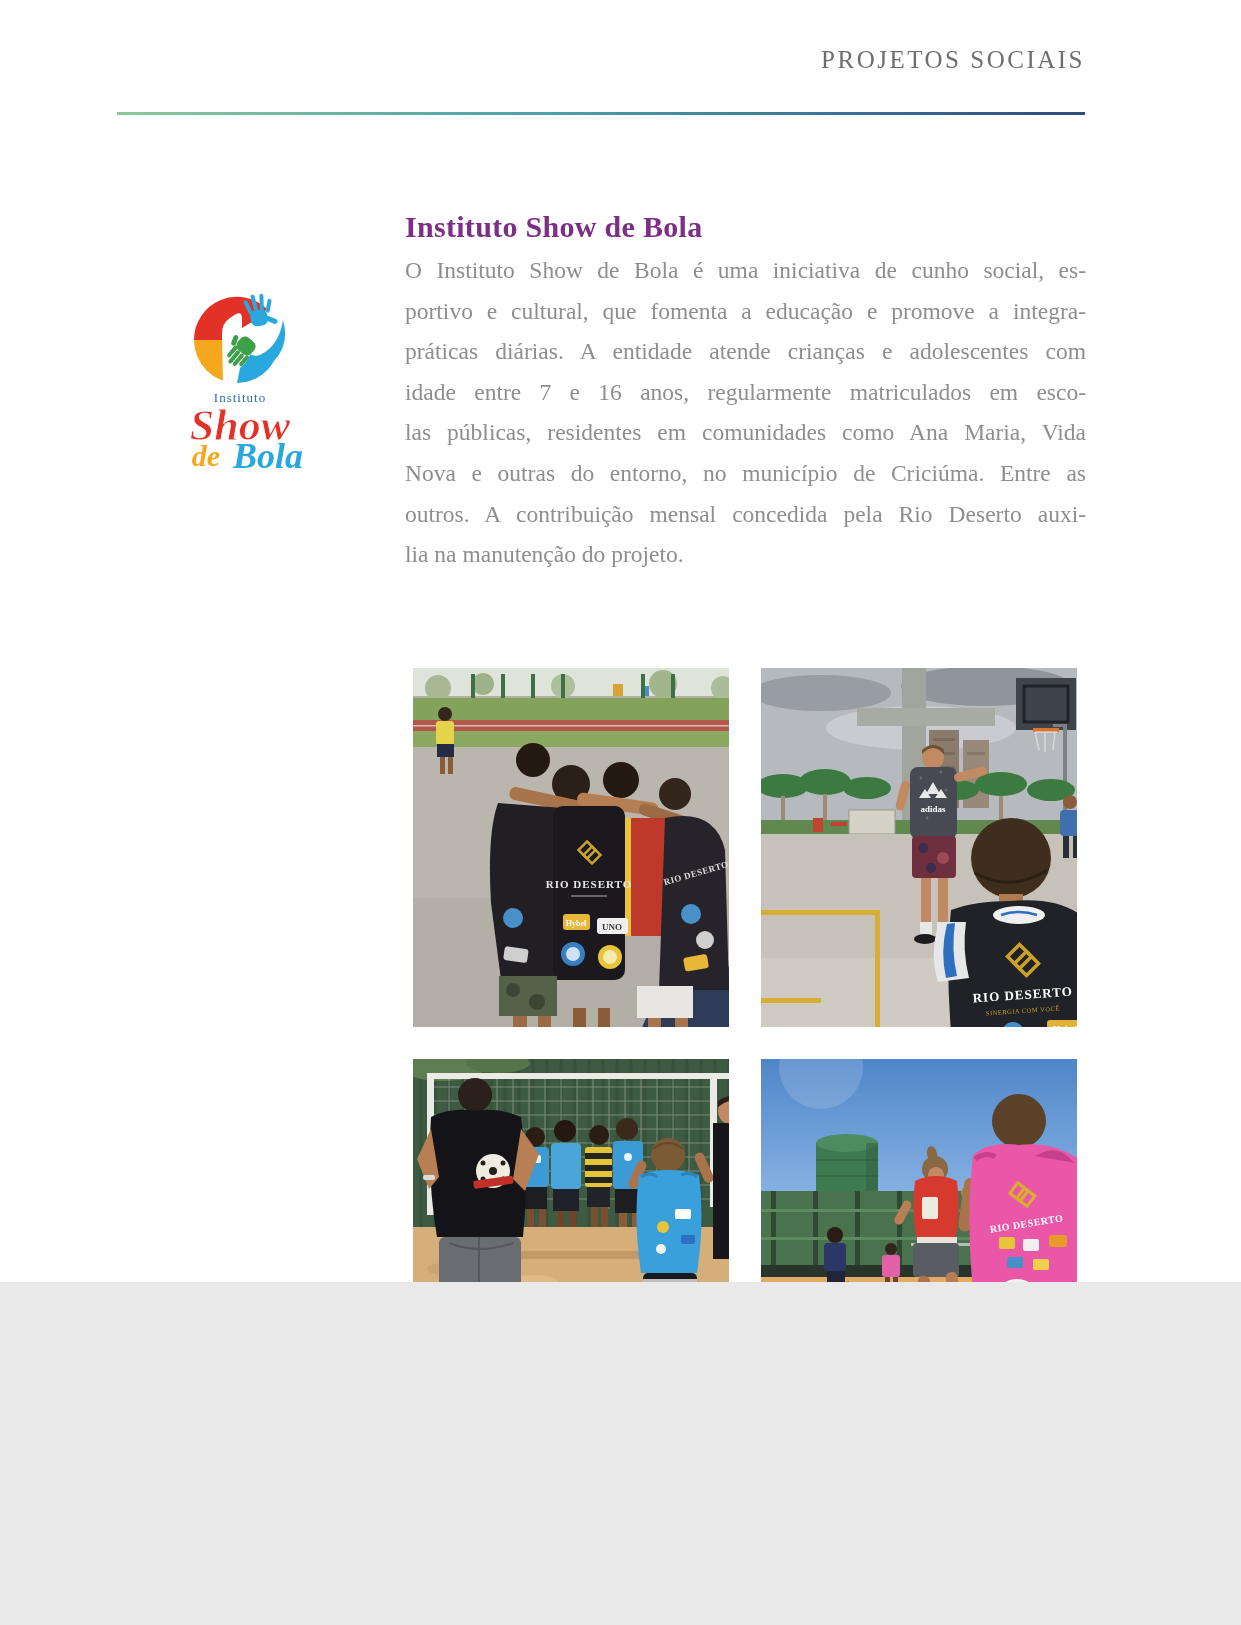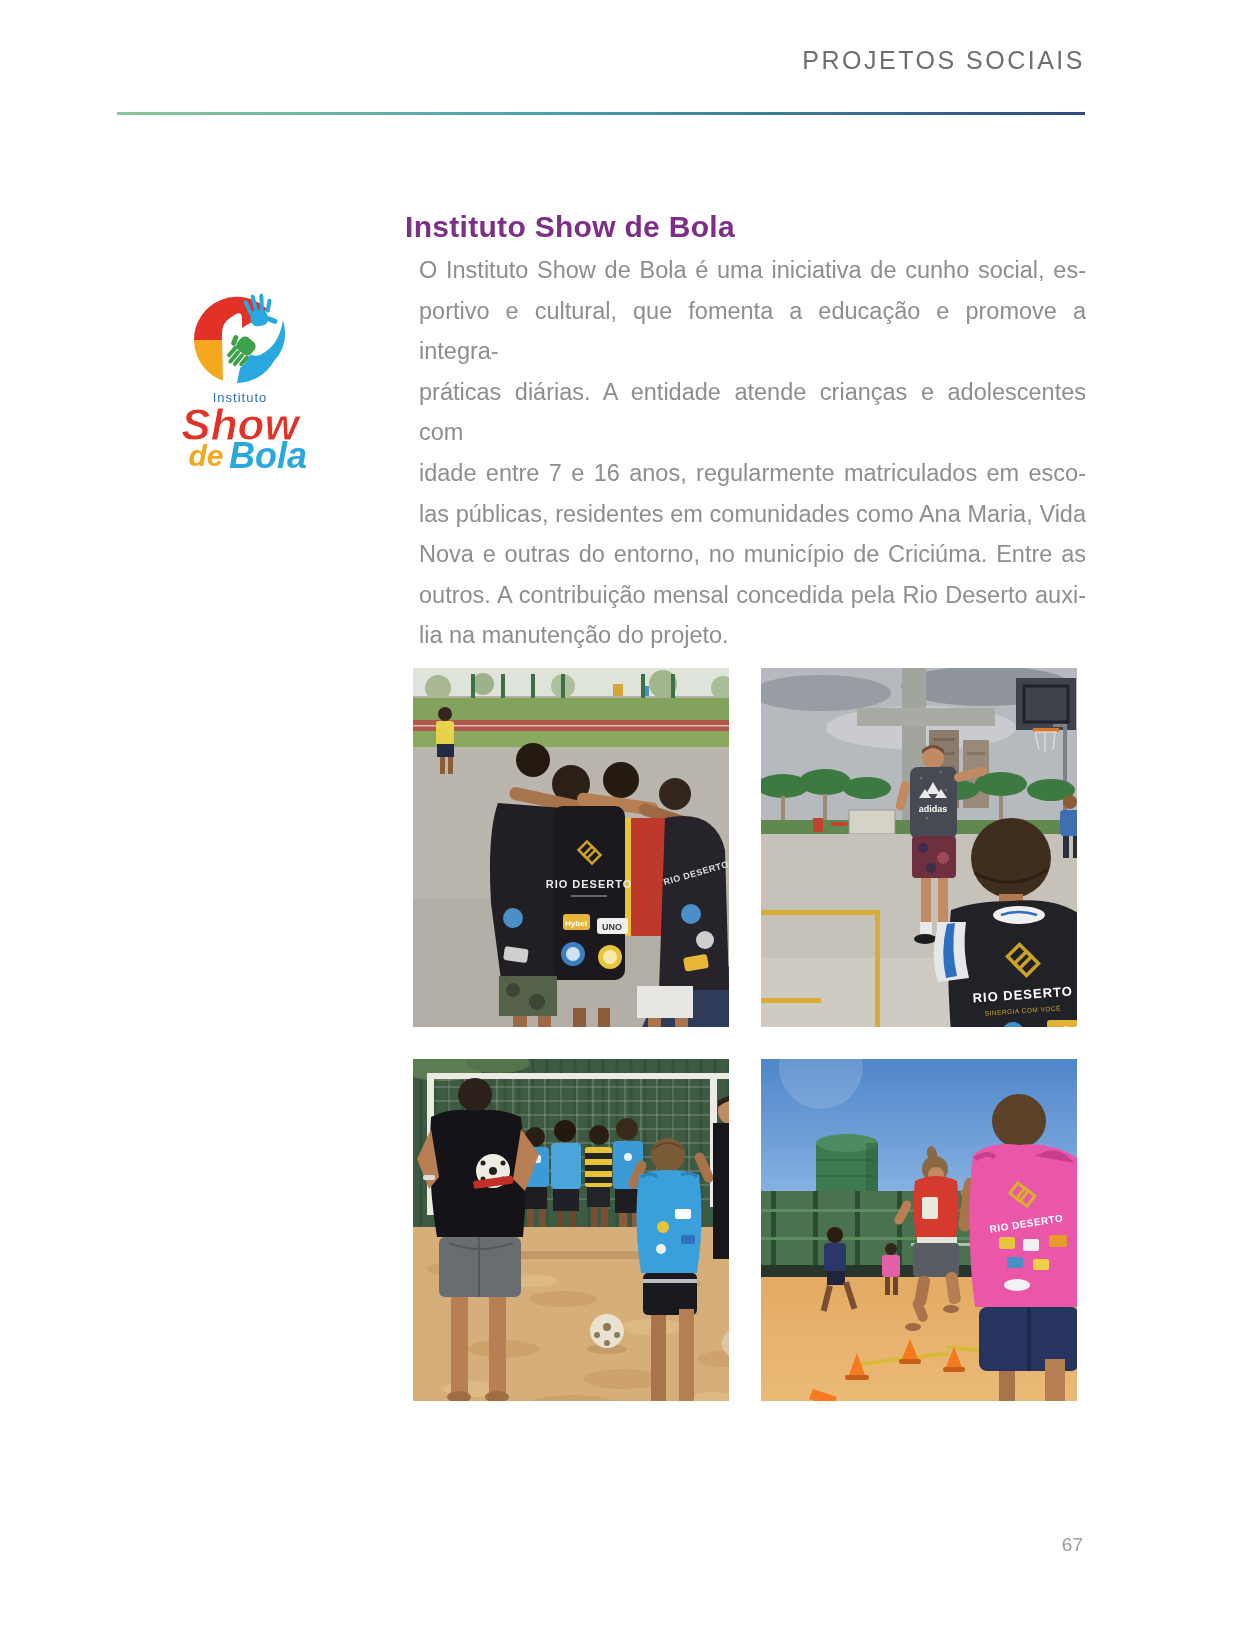--- a/index.html
+++ b/index.html
@@ -1,23 +1,23 @@
 <!DOCTYPE html>
 <html><head>
 <meta charset="utf-8">
 <style>
   html,body{margin:0;padding:0;background:#e9e9e9;}
-  .page{position:relative;width:1241px;height:1625px;margin:0 auto;background:#ffffff;overflow:hidden;
-        font-family:Liberation Sans, sans-serif;}
+  .page{position:relative;width:1241px;height:1282px;margin:0 auto;background:#ffffff;overflow:hidden;
+        font-family:Liberation Serif, serif;}
   .header-title{position:absolute;top:46px;right:156px;font-size:25px;letter-spacing:2.5px;color:#6d6e70;}
   .divider{position:absolute;left:117px;right:156px;top:112px;height:3px;
            background:linear-gradient(90deg,#8cc79a 0%,#4aa0ad 45%,#2e4a7d 100%);}
   .article-title{position:absolute;left:405px;top:190px;font-size:30px;font-weight:bold;color:#7d2e87;letter-spacing:.3px;text-align:center;}
   .body-text{position:absolute;left:405px;top:250px;width:681px;font-size:23.5px;color:#8e8e90;}
-  .body-line{line-height:40.6px;text-align:justify;text-align-last:justify;margin-left:14px;}
+  .body-line{line-height:40.6px;text-align:justify;text-align-last:justify;}
   .body-line.last{text-align-last:left;}
   .logo-wrap{position:absolute;left:150px;top:290px;width:180px;height:185px;}
   .photo-grid{position:absolute;left:405px;top:660px;display:grid;
               grid-template-columns:332px 332px;grid-template-rows:375px 358px;gap:16px;}
   .photo-grid figure{margin:8px;overflow:hidden;background:#eab308;}
   .photo-grid svg{display:block;}
   .footer-left{position:absolute;left:115px;top:1534px;font-size:23px;letter-spacing:1px;color:#9c9ea1;}
   .footer-page{position:absolute;right:158px;top:1534px;font-size:19px;color:#9c9ea1;}
 </style>
 </head>

